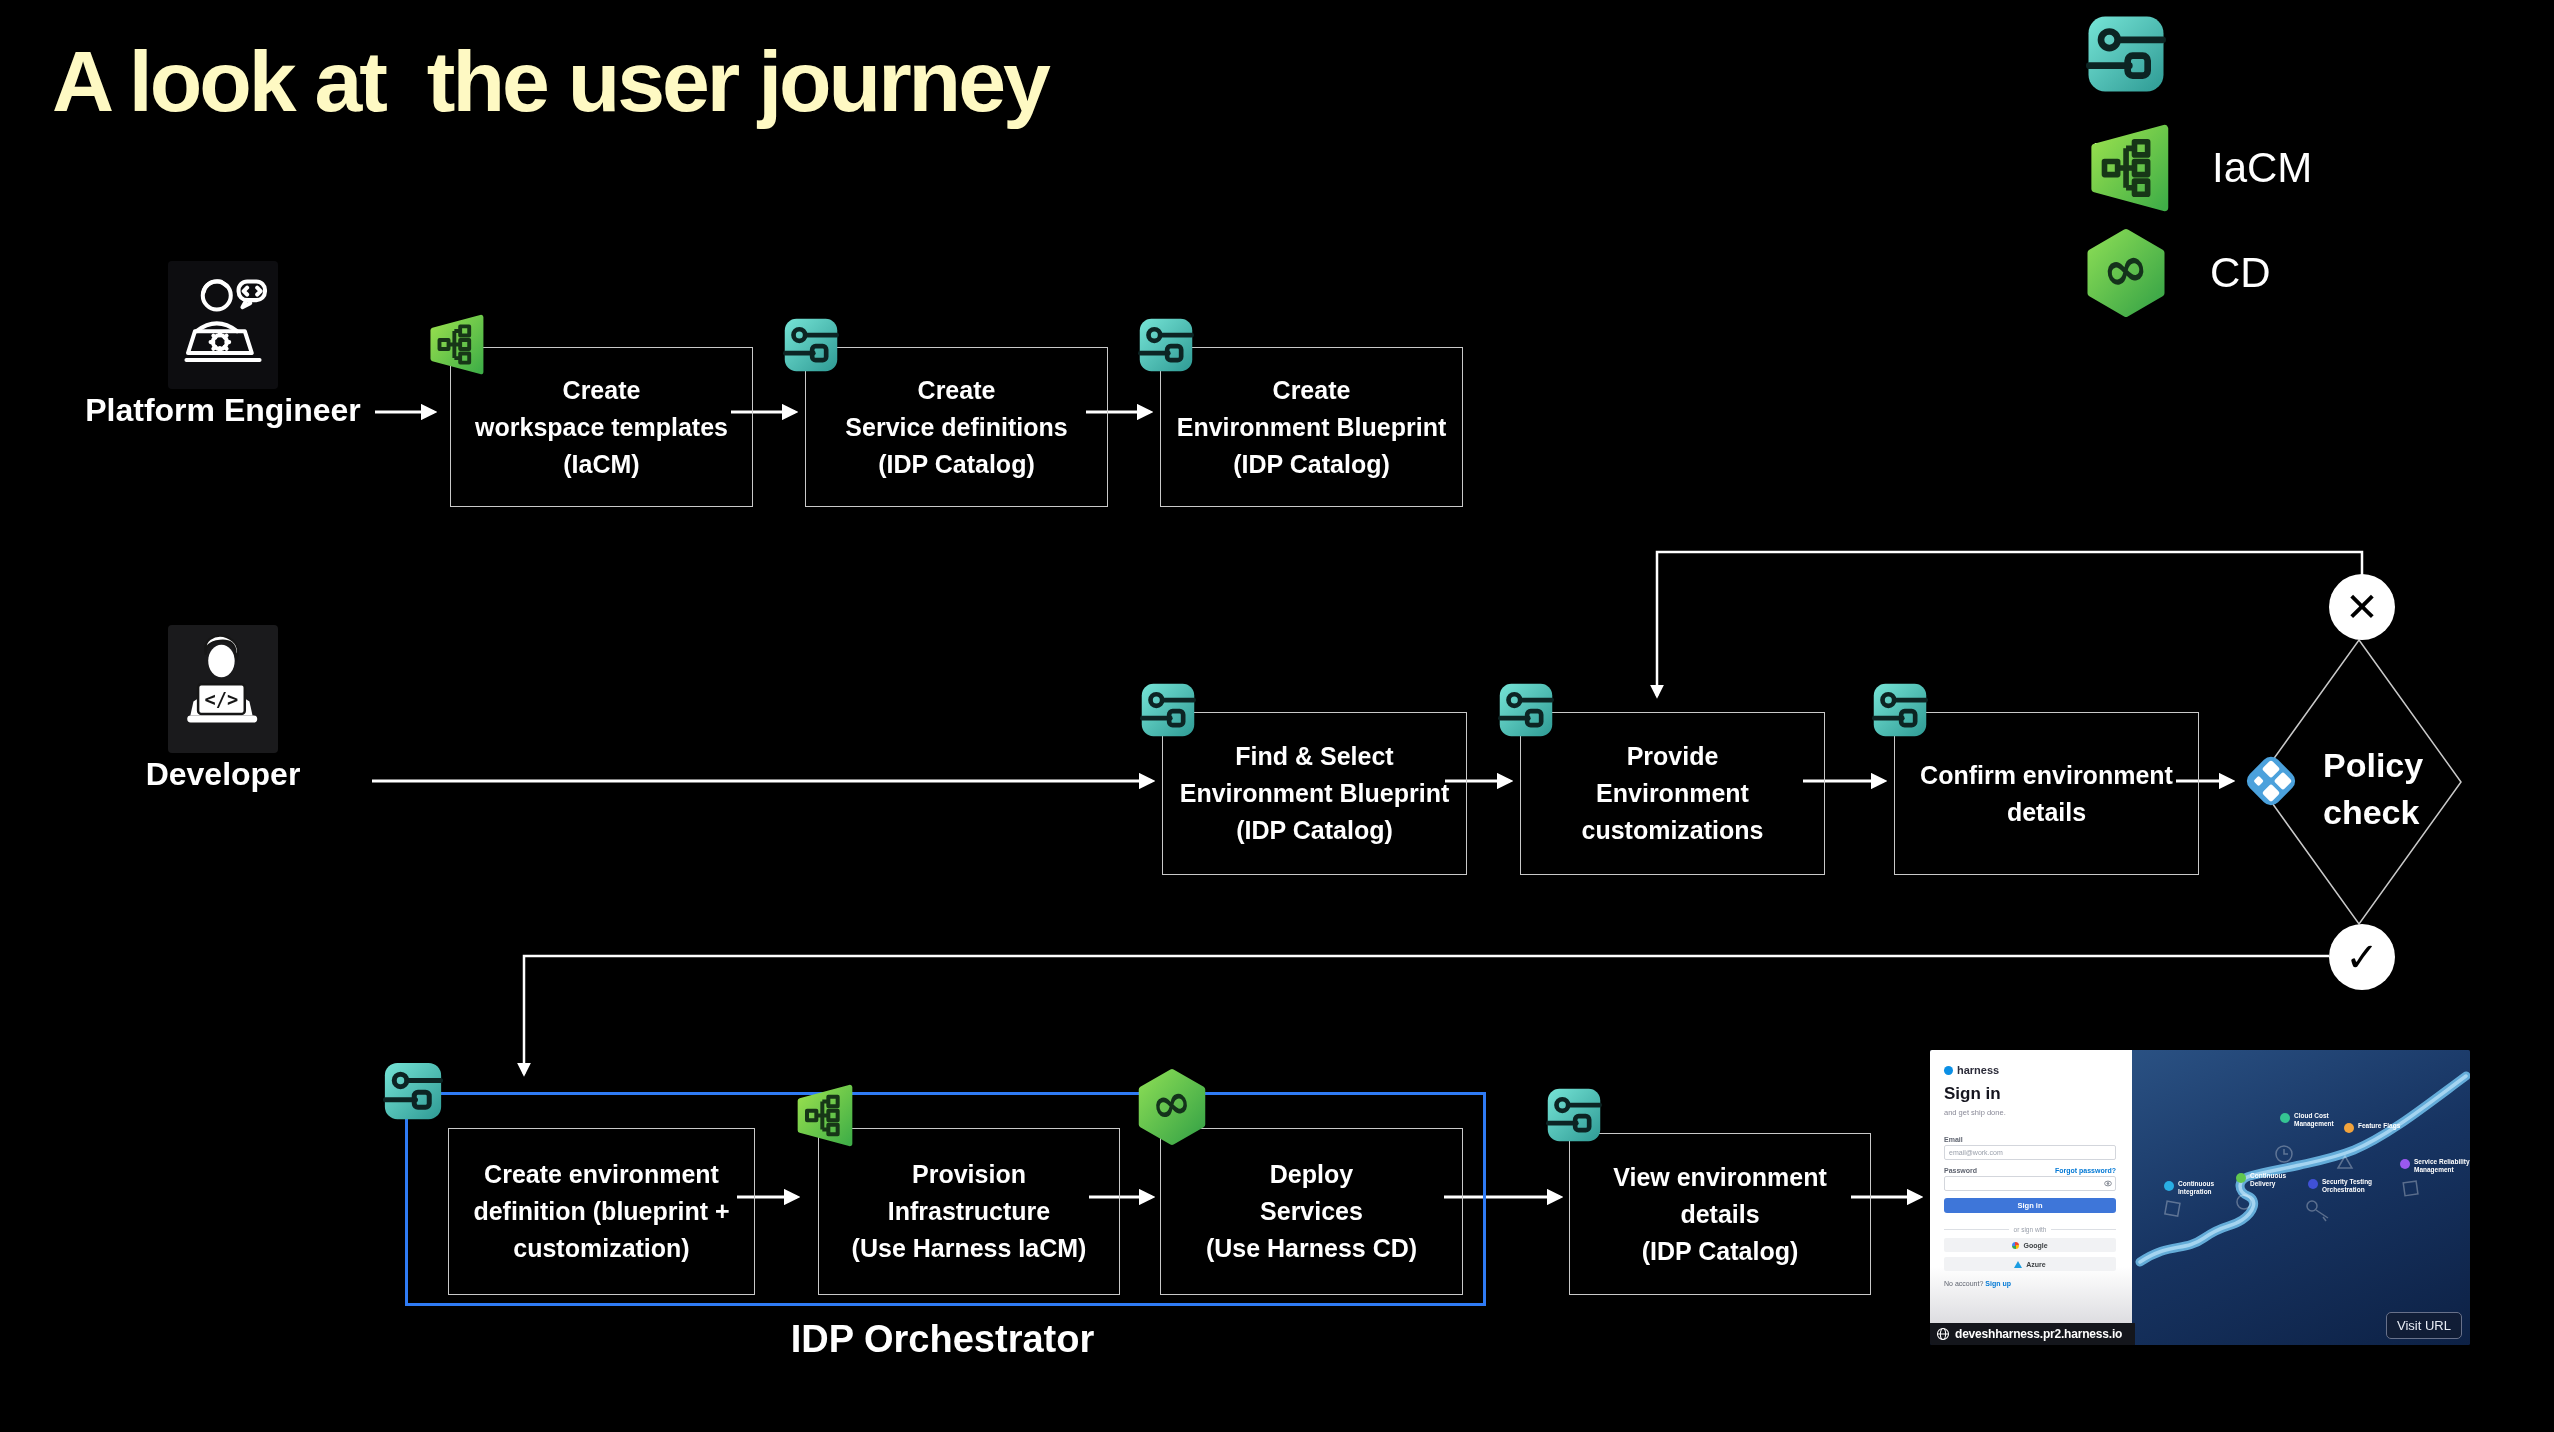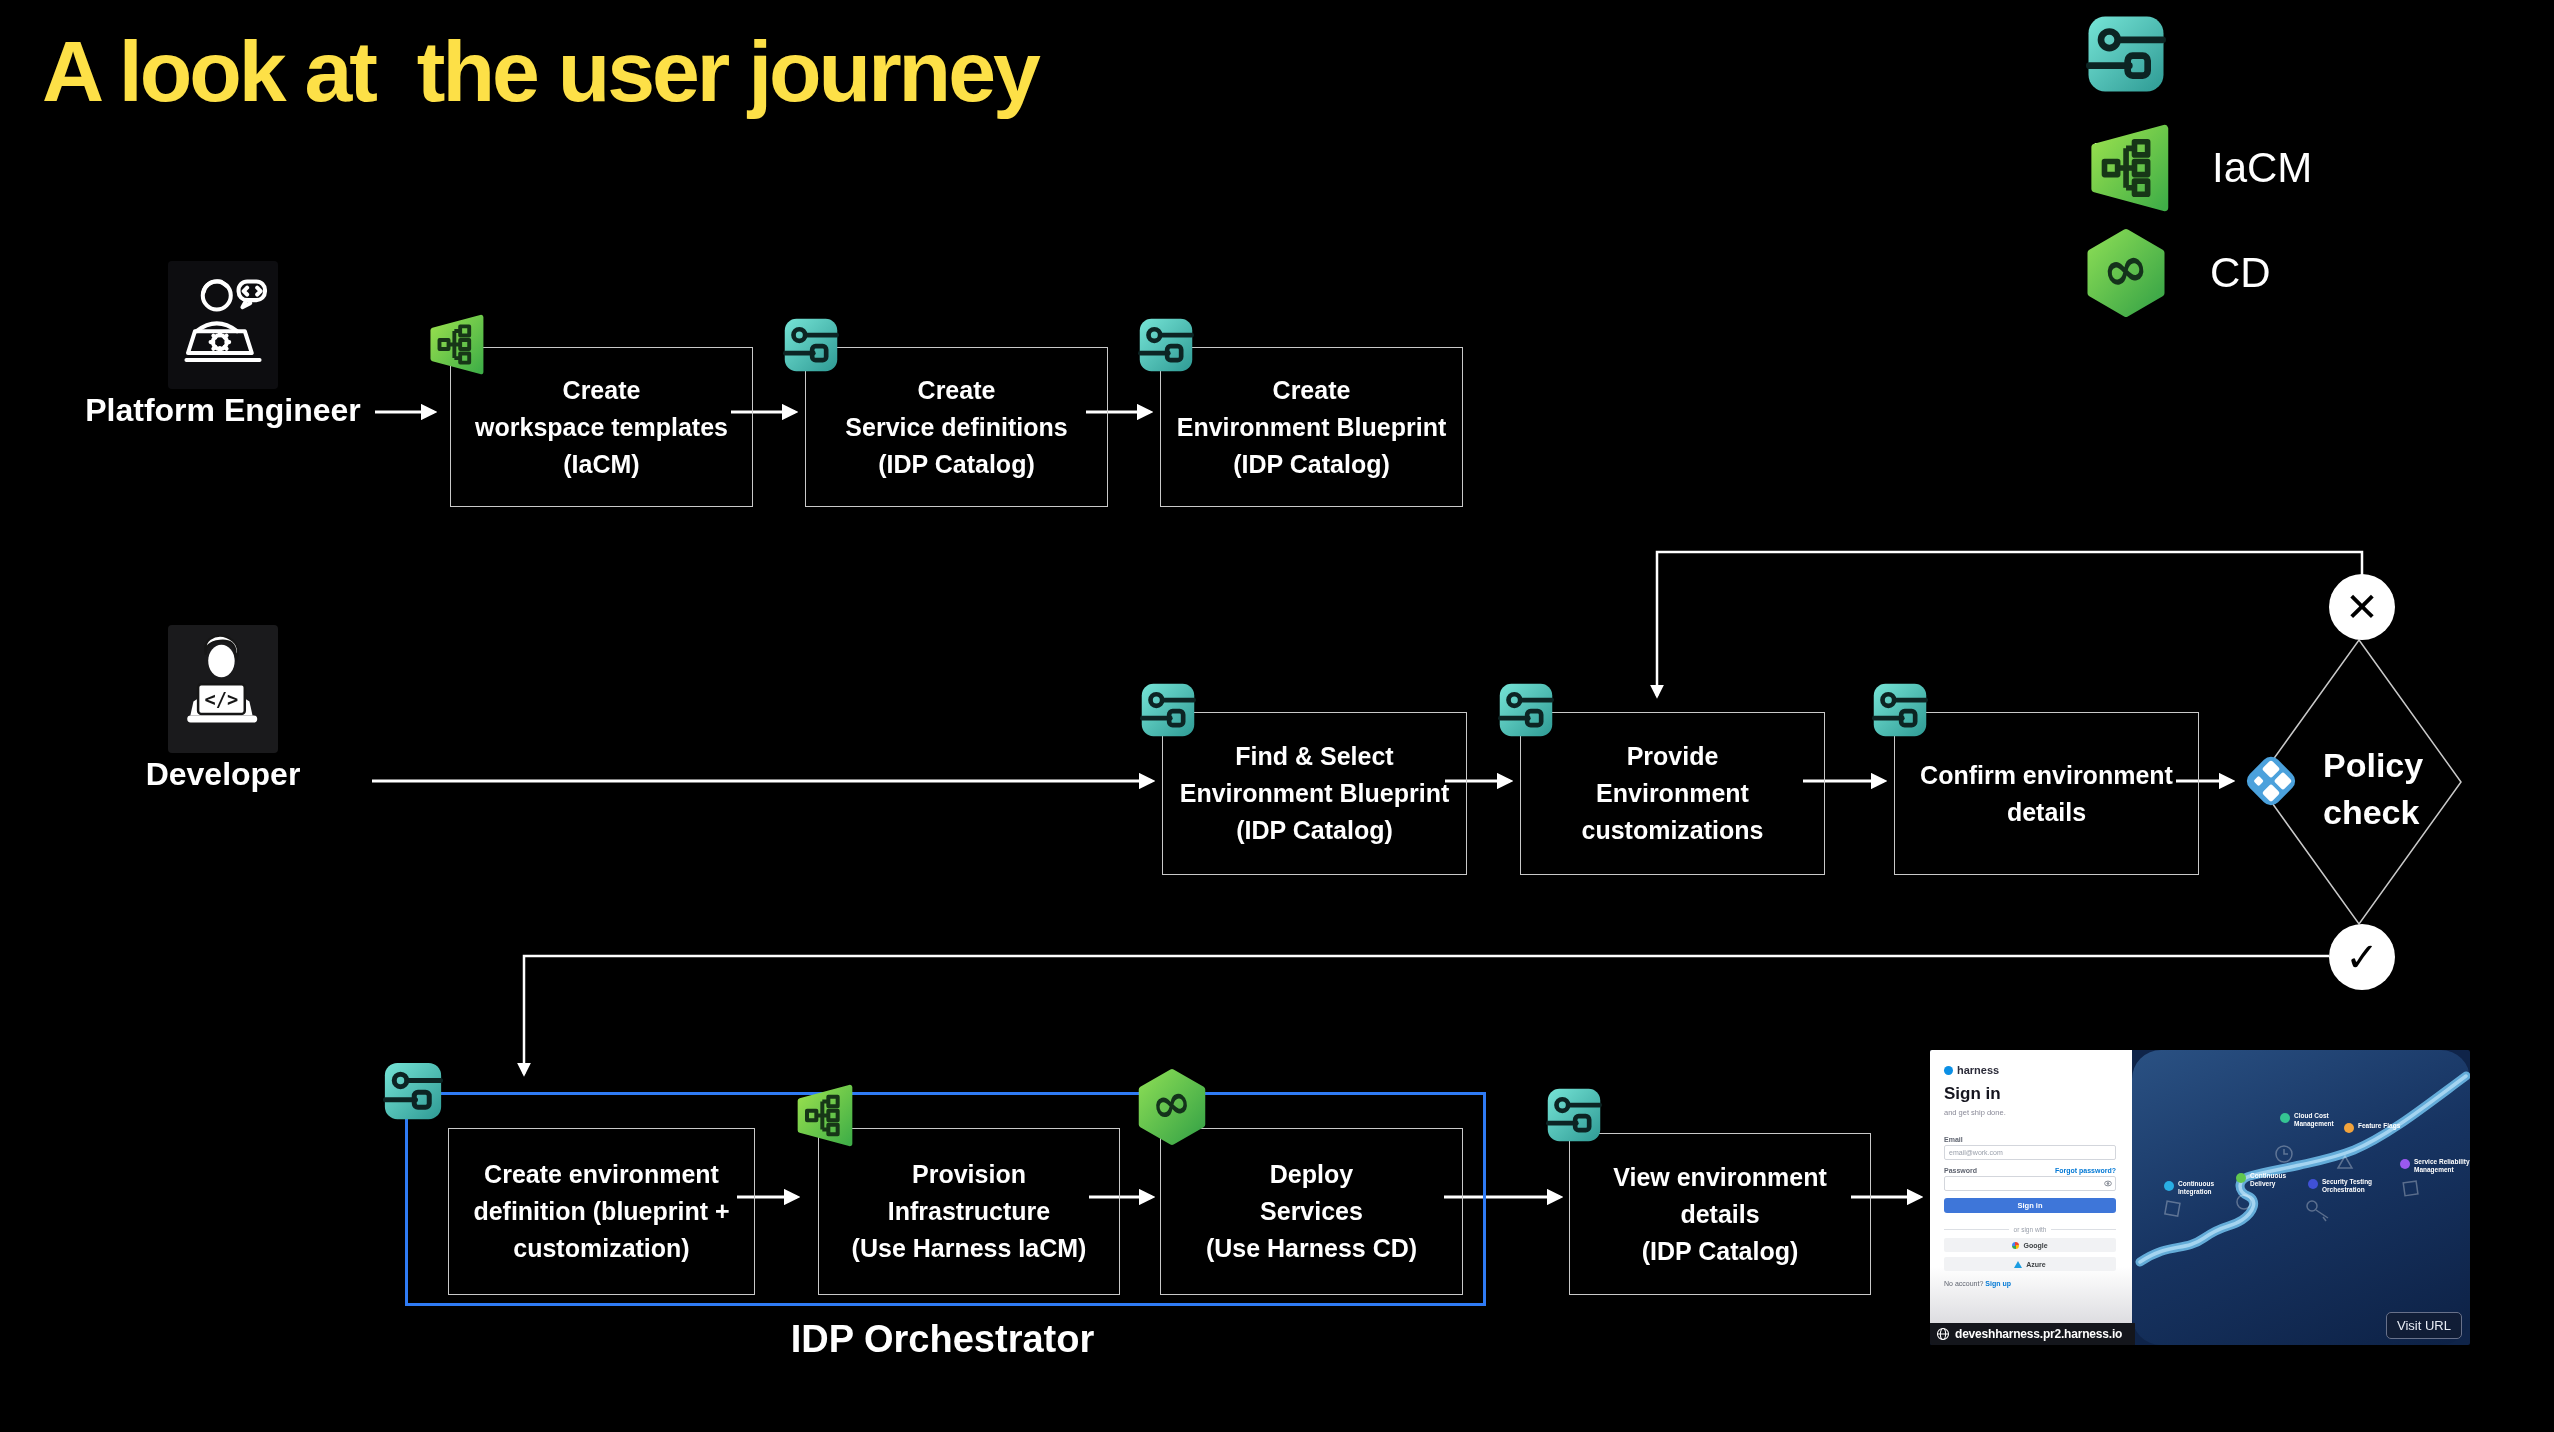--- a/index.html
+++ b/index.html
@@ -1,18 +1,18 @@
 <!DOCTYPE html>
 <html><head>
 <meta charset="utf-8">
 <style>
   html,body{margin:0;padding:0;background:#000;}
   body{width:2554px;height:1432px;overflow:hidden;font-family:"Liberation Sans","DejaVu Sans",sans-serif;}
   .stage{position:relative;width:2554px;height:1432px;background:#000;}
-  .title{position:absolute;left:42px;top:22px;margin:0;color:#fde047;font-size:86px;font-weight:700;letter-spacing:-3px;white-space:pre;}
+  .title{position:absolute;left:42px;top:22px;margin:10px;color:#fef9c3;font-size:86px;font-weight:700;letter-spacing:-3px;white-space:pre;}
   
   .legend-row{position:absolute;display:flex;align-items:center;gap:40px;}
   .legend-label{color:#fff;font-size:42px;font-weight:400;}
   .ic{position:absolute;}
   
   .tile{position:absolute;width:110px;height:128px;display:flex;align-items:center;justify-content:center;border-radius:4px;}
   .tile-pe{background:#0d0d10;}
   .tile-dev{background:#1a1a1c;}
   .actor-label{position:absolute;left:23px;width:400px;text-align:center;color:#fff;font-size:32px;font-weight:700;}
   
@@ -20,21 +20,21 @@
         text-align:center;color:#fff;font-size:25px;font-weight:700;line-height:37px;white-space:pre-line;padding:14px;}
   .bluebox{position:absolute;border:3px solid #2f7bf5;}
   .orch-label{position:absolute;left:405px;top:1318px;width:1075px;text-align:center;color:#fff;font-size:38px;font-weight:700;}
   .policy-label{position:absolute;left:2323px;top:742px;width:160px;color:#fff;font-size:34px;font-weight:700;line-height:47px;white-space:pre-line;text-align:left;}
   .result-circle{position:absolute;width:66px;height:66px;border-radius:50%;background:#fff;color:#000;
                  display:flex;align-items:center;justify-content:center;font-size:40px;font-weight:700;}
   svg.overlay{position:absolute;left:0;top:0;pointer-events:none;}
   
   .shot{position:absolute;left:1930px;top:1050px;width:540px;height:295px;background:#0f2449;border-radius:2px;overflow:hidden;}
   .shot-left{position:absolute;left:0;top:0;width:202px;height:293px;background:linear-gradient(#ffffff 74%,#d8d8dc 96%);}
-  .shot-right{position:absolute;left:202px;top:0;width:338px;height:295px;background:linear-gradient(155deg,#2a5183 0%,#173462 48%,#0d2145 100%);border-radius:29px;}
+  .shot-right{position:absolute;left:202px;top:0;width:338px;height:295px;background:linear-gradient(155deg,#2a5183 0%,#173462 48%,#0d2145 100%);}
   .logo-row{position:absolute;left:14px;top:14px;display:flex;align-items:center;gap:4px;}
   .logo-dot{width:9px;height:9px;border-radius:50%;background:#0b8fe5;}
   .logo-text{font-size:11px;font-weight:700;color:#2c2c3a;}
   .si-head{position:absolute;left:14px;top:34px;font-size:17px;font-weight:700;color:#15151f;}
   .si-sub{position:absolute;left:14px;top:58px;font-size:7.5px;color:#8a8a98;}
   .fld-label{position:absolute;font-size:7px;color:#5f6470;font-weight:600;}
   .fld{position:absolute;left:14px;width:172px;height:15px;border:1px solid #d3d6dc;border-radius:2px;background:#fff;
        font-size:7px;color:#3a3f4a;padding:0 4px;box-sizing:border-box;font-family:"Liberation Sans",sans-serif;}
   .fld::placeholder{color:#9aa0ab;}
   .forgot{position:absolute;right:16px;font-size:7px;color:#0278d5;font-weight:600;}

